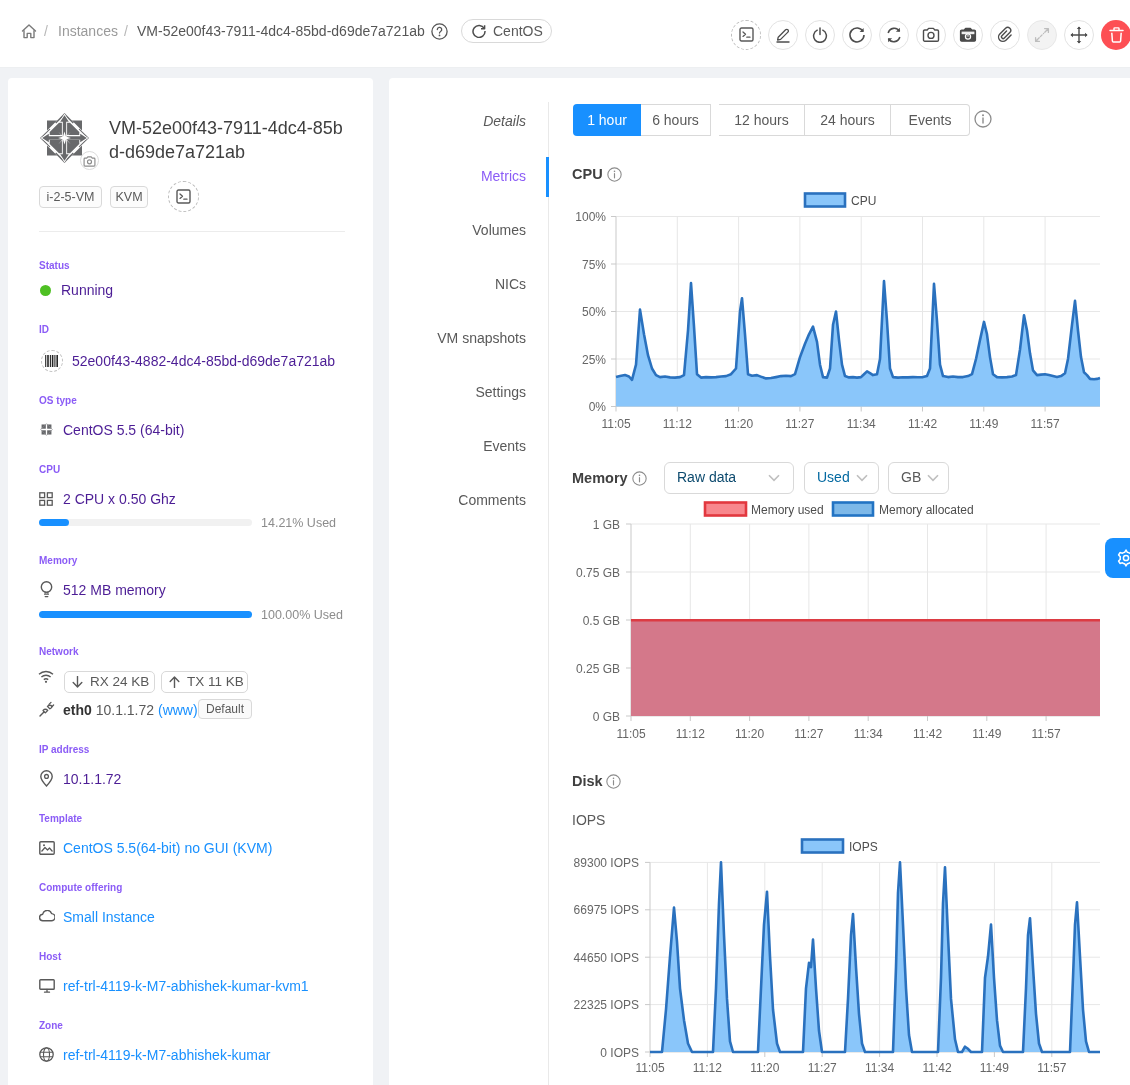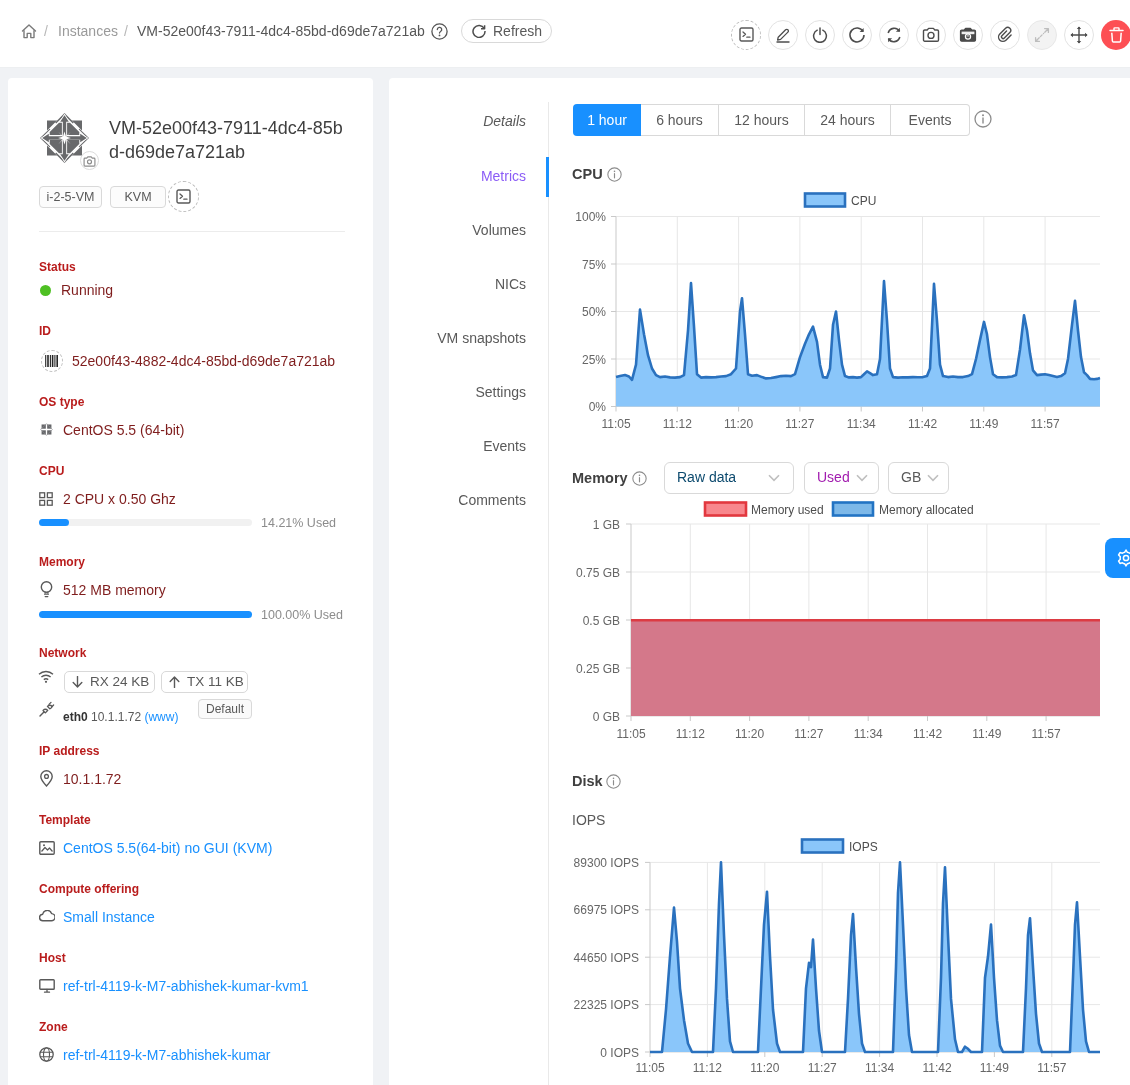--- a/index.html
+++ b/index.html
@@ -1,21 +1,21 @@
 <!DOCTYPE html>
 <html><head>
 <meta charset="utf-8">
 <style>
 * { margin:0; padding:0; box-sizing:border-box; }
 html,body { width:1130px; height:1085px; overflow:hidden; background:#f0f2f5;
   font-family:"Liberation Sans", sans-serif; position:relative; }
 .abs { position:absolute; }
 .card { position:absolute; background:#fff; border-radius:4px; }
-.lbl { position:absolute; font-size:12px; font-weight:700; color:#b91c1c; }
-.val { position:absolute; font-size:14px; color:#7f1d1d; white-space:nowrap; }
+.lbl { position:absolute; font-size:10px; font-weight:700; color:#8b5cf6; }
+.val { position:absolute; font-size:14px; color:#4c1d95; white-space:nowrap; }
 .lnk { color:#1890ff; }
 svg { display:block; }
 .tag { position:absolute; background:#fcfcfc; border:1px solid #d9d9d9; border-radius:4px;
   font-size:12.5px; color:#595959; display:flex; align-items:center; justify-content:center; }
 .tabitem { position:absolute; right:0; font-size:14px; color:#595959; white-space:nowrap; }
 </style>
 </head>
 <body>
 
 <div class="abs" style="left:0;top:0;width:1130px;height:68px;background:#fff;border-bottom:1px solid #edeff1;"></div>
@@ -31,21 +31,21 @@
 <svg class="abs" style="left:431px;top:23px" width="17" height="17" viewBox="0 0 17 17">
   <circle cx="8.5" cy="8.5" r="7.6" fill="none" stroke="#555" stroke-width="1.3"></circle>
   <path d="M6.3 6.6 a2.2 2.2 0 1 1 3.3 1.9 c-0.7.4-1.1.8-1.1 1.6" fill="none" stroke="#555" stroke-width="1.3" stroke-linecap="round"></path>
   <circle cx="8.5" cy="12.4" r="0.9" fill="#555"></circle>
 </svg>
 <div class="abs" style="left:461px;top:19px;width:91px;height:24px;background:#fff;border:1px solid #d9d9d9;border-radius:12px;"></div>
 <svg class="abs" style="left:472px;top:24px" width="14" height="14" viewBox="0 0 14 14">
   <path d="M12.2 4.4 A6 6 0 1 0 13 7" fill="none" stroke="#4d4d4d" stroke-width="1.5"></path>
   <path d="M12.6 1.2 L12.6 4.8 L9 4.8" fill="none" stroke="#4d4d4d" stroke-width="1.5" stroke-linejoin="round"></path>
 </svg>
-<div class="abs" style="left:493px;top:23px;font-size:14px;color:#595959;">Refresh</div>
+<div class="abs" style="left:493px;top:23px;font-size:14px;color:#595959;">CentOS</div>
 
 <div class="abs" style="left:731px;top:20px;width:30px;height:30px;border-radius:50%;border:1px dashed #bdbdbd;background:#fff;"></div>
 <svg class="abs" style="left:739px;top:27px" width="15" height="15" viewBox="0 0 15 15">
   <rect x="1" y="1" width="13" height="13" rx="1.5" fill="none" stroke="#595959" stroke-width="1.4"></rect>
   <path d="M4 5 L6.5 7.2 L4 9.4" fill="none" stroke="#595959" stroke-width="1.3" stroke-linecap="round" stroke-linejoin="round"></path>
   <path d="M7.8 10.2 H11" stroke="#595959" stroke-width="1.3" stroke-linecap="round"></path>
 </svg>
 <div class="abs" style="left:768px;top:20px;width:30px;height:30px;border-radius:50%;border:1px solid #e3e3e3;background:#fff;"></div>
 <svg class="abs" style="left:775px;top:27px" width="16" height="16" viewBox="0 0 16 16">
   <path d="M3.2 10.2 L10.6 2.8 a1.6 1.6 0 0 1 2.3 0 l0.0 0 a1.6 1.6 0 0 1 0 2.3 L5.6 12.4 L2.6 13.2 Z" fill="none" stroke="#4d4d4d" stroke-width="1.3" stroke-linejoin="round"></path>
@@ -135,21 +135,21 @@
   </g>
   <path d="M24.5 18.6 L26 23.5 L30.7 18.8 L26.5 23.8 L30.9 25 L26.5 26.2 L30.7 31.2 L26 26.5 L24.5 31.4 L23 26.5 L18.3 31.2 L22.5 26.2 L18.1 25 L22.5 23.8 L18.3 18.8 L23 23.5 Z" fill="#fff"></path>
 </svg>
 <div class="abs" style="left:80px;top:151px;width:19px;height:19px;border-radius:50%;background:#fff;border:1px solid #dcdcdc;"></div>
 <svg class="abs" style="left:83px;top:155.5px" width="13" height="11" viewBox="0 0 18 15">
   <path d="M1.5 4 a1.2 1.2 0 0 1 1.2 -1.2 H5.2 L6.6 1.2 H11.4 L12.8 2.8 H15.3 a1.2 1.2 0 0 1 1.2 1.2 V12.6 a1.2 1.2 0 0 1 -1.2 1.2 H2.7 A1.2 1.2 0 0 1 1.5 12.6 Z" fill="none" stroke="#8c8c8c" stroke-width="1.6" stroke-linejoin="round"></path>
   <circle cx="9" cy="8" r="2.8" fill="none" stroke="#8c8c8c" stroke-width="1.6"></circle>
 </svg>
 <div class="abs" style="left:109px;top:116px;width:239px;font-size:18px;line-height:24px;color:#3f3f3f;word-break:break-all;">VM-52e00f43-7911-4dc4-85bd-d69de7a721ab</div>
 <div class="tag" style="left:39px;top:186px;width:63px;height:22px;">i-2-5-VM</div>
-<div class="tag" style="left:110px;top:186px;width:56px;height:22px;">KVM</div>
+<div class="tag" style="left:110px;top:186px;width:38px;height:22px;">KVM</div>
 <div class="abs" style="left:168px;top:181px;width:31px;height:31px;border-radius:50%;border:1px dashed #bdbdbd;background:#fff;"></div>
 <svg class="abs" style="left:176px;top:189px" width="15" height="15" viewBox="0 0 15 15">
   <rect x="1" y="1" width="13" height="13" rx="1.5" fill="none" stroke="#595959" stroke-width="1.4"></rect>
   <path d="M4 5 L6.5 7.2 L4 9.4" fill="none" stroke="#595959" stroke-width="1.3" stroke-linecap="round" stroke-linejoin="round"></path>
   <path d="M7.8 10.2 H11" stroke="#595959" stroke-width="1.3" stroke-linecap="round"></path>
 </svg>
 <div class="abs" style="left:39px;top:231px;width:306px;height:1px;background:#ececec;"></div>
 
 <div class="lbl" style="left:39px;top:260px;">Status</div>
 <div class="abs" style="left:40px;top:285px;width:11px;height:11px;border-radius:50%;background:#4ec023;"></div>
@@ -227,21 +227,21 @@
 </svg>
 <div class="abs" style="left:187px;top:674px;font-size:13.5px;color:#595959;">TX 11 KB</div>
 <svg class="abs" style="left:38px;top:701px" width="17" height="17" viewBox="0 0 17 17">
   <g stroke="#595959" fill="none">
     <path d="M2 15 L6.2 10.8" stroke-width="1.4" stroke-linecap="round"></path>
     <path d="M5 9.4 a3.4 3.4 0 0 1 4.8 0 L7.4 11.8 a3.4 3.4 0 0 1 -2.4 -2.4 Z" stroke-width="1.3" stroke-linejoin="round"></path>
     <path d="M12 7.6 a3.4 3.4 0 0 0 -4.8 0 L9.6 10 a3.4 3.4 0 0 0 2.4 -2.4 Z" stroke-width="1.3" stroke-linejoin="round" transform="translate(2.2,-2.2)"></path>
     <path d="M11 3.4 L13 1.4 M13.6 6 L15.6 4" stroke-width="1.3" stroke-linecap="round"></path>
   </g>
 </svg>
-<div class="abs" style="left:63px;top:702px;font-size:12px;color:#595959;white-space:nowrap;margin-top:8px;"><b style="color:#333;">eth0</b> 10.1.1.72 <span style="color:#1890ff;">(www)</span></div>
+<div class="abs" style="left:63px;top:702px;font-size:14px;color:#595959;white-space:nowrap;"><b style="color:#333;">eth0</b> 10.1.1.72 <span style="color:#1890ff;">(www)</span></div>
 <div class="tag" style="left:198px;top:699px;width:54px;height:20px;font-size:12px;background:#fafafa;">Default</div>
 
 <div class="lbl" style="left:39px;top:744px;">IP address</div>
 <svg class="abs" style="left:40px;top:770px" width="13" height="17" viewBox="0 0 13 17">
   <path d="M6.5 0.8 a5.7 5.7 0 0 1 5.7 5.7 c0 3.4 -3.4 7 -5.7 9.5 C4.2 13.5 0.8 9.9 0.8 6.5 A5.7 5.7 0 0 1 6.5 0.8 Z" fill="none" stroke="#595959" stroke-width="1.4"></path>
   <circle cx="6.5" cy="6.4" r="1.9" fill="none" stroke="#595959" stroke-width="1.3"></circle>
 </svg>
 <div class="val" style="left:63px;top:771px;">10.1.1.72</div>
 
 <div class="lbl" style="left:39px;top:813px;">Template</div>
@@ -280,21 +280,21 @@
 <div class="tabitem" style="right:604px;top:113px;font-style:italic;">Details</div>
 <div class="tabitem" style="right:604px;top:168px;color:#8b5cf6;">Metrics</div>
 <div class="tabitem" style="right:604px;top:222px;">Volumes</div>
 <div class="tabitem" style="right:604px;top:276px;">NICs</div>
 <div class="tabitem" style="right:604px;top:330px;">VM snapshots</div>
 <div class="tabitem" style="right:604px;top:384px;">Settings</div>
 <div class="tabitem" style="right:604px;top:438px;">Events</div>
 <div class="tabitem" style="right:604px;top:492px;">Comments</div>
 
 <div class="abs" style="left:573px;top:104px;width:68px;height:32px;background:#1890ff;border-radius:4px 0 0 4px;color:#fff;font-size:14px;display:flex;align-items:center;justify-content:center;">1 hour</div>
-<div class="abs" style="left:641px;top:104px;width:78px;height:32px;background:#fff;border:1px solid #d9d9d9;border-left:none;color:#595959;font-size:14px;display:flex;align-items:center;justify-content:center;">6 hours</div>
+<div class="abs" style="left:641px;top:104px;width:70px;height:32px;background:#fff;border:1px solid #d9d9d9;border-left:none;color:#595959;font-size:14px;display:flex;align-items:center;justify-content:center;">6 hours</div>
 <div class="abs" style="left:719px;top:104px;width:86px;height:32px;background:#fff;border:1px solid #d9d9d9;border-left:none;color:#595959;font-size:14px;display:flex;align-items:center;justify-content:center;">12 hours</div>
 <div class="abs" style="left:805px;top:104px;width:86px;height:32px;background:#fff;border:1px solid #d9d9d9;border-left:none;color:#595959;font-size:14px;display:flex;align-items:center;justify-content:center;">24 hours</div>
 <div class="abs" style="left:891px;top:104px;width:79px;height:32px;background:#fff;border:1px solid #d9d9d9;border-left:none;border-radius:0 4px 4px 0;color:#595959;font-size:14px;display:flex;align-items:center;justify-content:center;">Events</div>
 <svg class="abs" style="left:974px;top:110px" width="18" height="18" viewBox="0 0 18 18">
   <circle cx="9" cy="9" r="8" fill="none" stroke="#8c8c8c" stroke-width="1.3"></circle>
   <path d="M9 8 V13" stroke="#8c8c8c" stroke-width="1.4" stroke-linecap="round"></path>
   <circle cx="9" cy="5.2" r="1" fill="#8c8c8c"></circle>
 </svg>
 
 <div class="abs" style="left:572px;top:166px;font-size:14.5px;font-weight:700;color:#404040;">CPU</div>
@@ -334,21 +334,21 @@
   <circle cx="9" cy="9" r="8" fill="none" stroke="#8c8c8c" stroke-width="1.3"></circle>
   <path d="M9 8 V13" stroke="#8c8c8c" stroke-width="1.4" stroke-linecap="round"></path>
   <circle cx="9" cy="5.2" r="1" fill="#8c8c8c"></circle>
 </svg>
 <div class="abs" style="left:664px;top:462px;width:130px;height:32px;background:#fff;border:1px solid #d9d9d9;border-radius:6px;"></div>
 <div class="abs" style="left:677px;top:469px;font-size:14px;color:#0c4a6e;">Raw data</div>
 <svg class="abs" style="left:768px;top:474px" width="12" height="8" viewBox="0 0 12 8">
     <path d="M1 1.2 L6 6.4 L11 1.2" fill="none" stroke="#bfbfbf" stroke-width="1.6"></path>
   </svg>
 <div class="abs" style="left:804px;top:462px;width:75px;height:32px;background:#fff;border:1px solid #d9d9d9;border-radius:6px;"></div>
-<div class="abs" style="left:817px;top:469px;font-size:14px;color:#a21caf;">Used</div>
+<div class="abs" style="left:817px;top:469px;font-size:14px;color:#0369a1;">Used</div>
 <svg class="abs" style="left:856px;top:474px" width="12" height="8" viewBox="0 0 12 8">
     <path d="M1 1.2 L6 6.4 L11 1.2" fill="none" stroke="#bfbfbf" stroke-width="1.6"></path>
   </svg>
 <div class="abs" style="left:888px;top:462px;width:61px;height:32px;background:#fff;border:1px solid #d9d9d9;border-radius:6px;"></div>
 <div class="abs" style="left:901px;top:469px;font-size:14px;color:#595959;">GB</div>
 <svg class="abs" style="left:927px;top:474px" width="12" height="8" viewBox="0 0 12 8">
     <path d="M1 1.2 L6 6.4 L11 1.2" fill="none" stroke="#bfbfbf" stroke-width="1.6"></path>
   </svg>
 <svg class="abs" style="left:560px;top:496px" width="560" height="248" viewBox="560 496 560 248">
   <rect x="705" y="502.5" width="41" height="13" fill="#f8878d" stroke="#e2383f" stroke-width="2.6"></rect>

